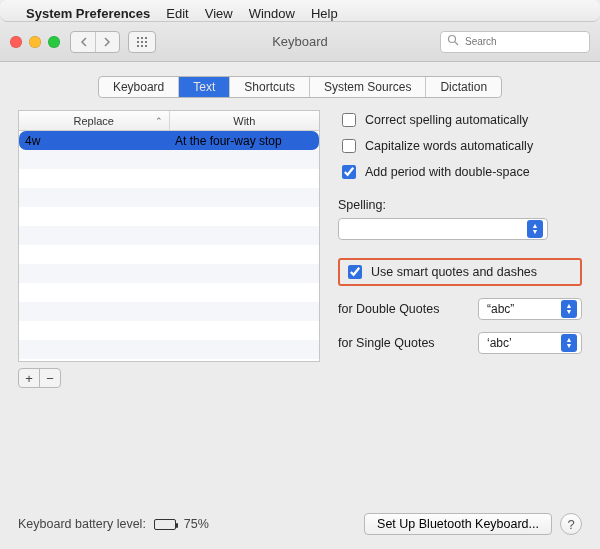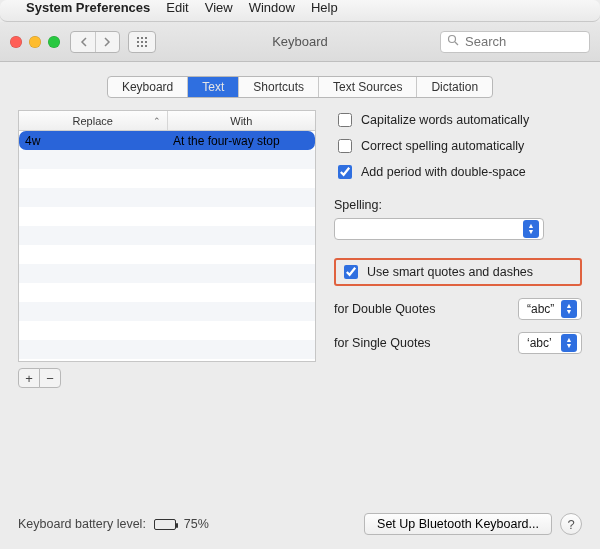--- a/index.html
+++ b/index.html
@@ -10,21 +10,21 @@
     font-size:13px;
     background:#ececec;
     color:#222;
     overflow:hidden;
   }
   
   .menubar {
     height:22px;
     background:linear-gradient(#f7f7f7,#eaeaea);
     border-bottom:1px solid #c8c8c8;
-    display:flex; align-items:flex-start;
+    display:flex; align-items:flex-end;
     padding:0 10px;
     gap:16px;
     border-radius:7px;
   }
   .menubar .apple { font-size:14px; }
   .menubar .app { font-weight:600; }
   .menubar span { cursor:default; }
   
   .toolbar {
     height:40px;
@@ -43,21 +43,21 @@
   .gridbtn { margin-left:8px; width:28px;height:22px; border:1px solid #b5b5b5; border-radius:4px; background:#f4f4f4; display:flex;align-items:center;justify-content:center; color:#555;}
   .wintitle { position:absolute; left:0; right:0; text-align:center; pointer-events:none; color:#555;}
   .search {
     margin-left:auto;
     width:150px; height:22px;
     border:1px solid #c4c4c4; border-radius:4px;
     background:#fff;
     display:flex; align-items:center; padding:0 6px;
     color:#888;
   }
-  .search input { border:none; outline:none; width:100%; font-size:13px; background:transparent; }
+  .search input { border:none; outline:none; width:100%; font-size:10px; background:transparent; }
   .search .sicon { margin-right:4px; font-size:12px; }
 
   
   .pane { padding:14px 18px 0 18px; height:calc(549px - 22px - 40px); display:flex; flex-direction:column; }
 
   .tabs { display:flex; justify-content:center; margin-bottom:12px;}
   .tabseg { display:flex; border:1px solid #b8b8b8; border-radius:4px; overflow:hidden; background:#fafafa;}
   .tab { padding:3px 14px; font-size:12px; border:none; background:transparent; color:#333; }
   .tab + .tab { border-left:1px solid #c8c8c8; }
   .tab.selected { background:#2f6fe0; color:#e5e5e5;}
@@ -80,21 +80,21 @@
   .addremove .sq:last-child{ border-top-right-radius:4px; border-bottom-right-radius:4px; margin-left:-1px;}
 
   .rightcol { flex:1; display:flex; flex-direction:column; gap:6px; font-size:12.5px;}
   .chkrow { display:flex; align-items:center; gap:6px;}
   input[type=checkbox]{ width:14px; height:14px; accent-color:#2f6fe0;}
   .group-label { margin-top:10px; }
   .select { border:1px solid #b8b8b8; border-radius:4px; height:22px; background:#fff; display:flex; align-items:center; padding:0 4px 0 8px; font-size:12px;}
   .select .arrow { margin-left:auto; width:16px; height:18px; background:#2f6fe0; border-radius:3px; color:#fff; display:flex;flex-direction:column;align-items:center;justify-content:center; font-size:7px; line-height:6px; gap:0;}
   .highlight { border:2px solid #e0623f; border-radius:3px; padding:2px 4px; display:inline-flex; align-items:center; gap:6px; margin-top:12px;}
   .quoterow { display:flex; align-items:center; gap:20px; margin-top:6px;}
-  .quoterow .select { width:64px;margin-left:44px; }
+  .quoterow .select { width:104px; }
   .quoterow .lbl { width:120px; }
 
   .footer { display:flex; align-items:center; padding:8px 0 14px 0; gap:8px; font-size:12.5px; color:#444;}
   .battery { width:22px; height:11px; border:1px solid #333; border-radius:2px; position:relative;}
   .battery::after{content:"";position:absolute;right:-3px;top:3px;width:2px;height:5px;background:#333;border-radius:1px;}
   .battery .fill{ height:100%; background:#333;}
   .pushbtn { border:1px solid #b8b8b8; border-radius:4px; background:linear-gradient(#fdfdfd,#efefef); padding:3px 12px; font-size:12.5px;}
   .helpbtn { width:22px;height:22px;border:1px solid #b8b8b8;border-radius:50%;background:linear-gradient(#fdfdfd,#efefef);display:flex;align-items:center;justify-content:center;font-size:13px;color:#555;}
 </style>
 </head>
@@ -152,21 +152,21 @@
   </div>
 </div>
 
 <div class="pane">
 
   <div class="tabs">
     <div class="tabseg">
       <button class="tab">Keyboard</button>
       <button class="tab selected">Text</button>
       <button class="tab">Shortcuts</button>
-      <button class="tab">Text Sources</button>
+      <button class="tab">System Sources</button>
       <button class="tab">Dictation</button>
     </div>
   </div>
 
   <div class="content">
 
     <div class="leftcol">
       <div class="tablewrap">
         <div class="thead">
           <div class="th">
@@ -254,25 +254,25 @@
           </button>
         <button class="sq">
             <span>−</span>
           </button>
       </div>
     </div>
 
     <div class="rightcol">
       <label class="chkrow">
         <input type="checkbox" style="">
-        <span>Capitalize words automatically</span>
+        <span>Correct spelling automatically</span>
       </label>
       <label class="chkrow">
         <input type="checkbox" style="">
-        <span>Correct spelling automatically</span>
+        <span>Capitalize words automatically</span>
       </label>
       <label class="chkrow">
         <input type="checkbox" checked="" style="">
         <span>Add period with double-space</span>
       </label>
 
       <div class="group-label">Spelling:</div>
       <div class="select" style="width:210px">
         <span class="arrow">▲<br>▼</span>
       </div>

